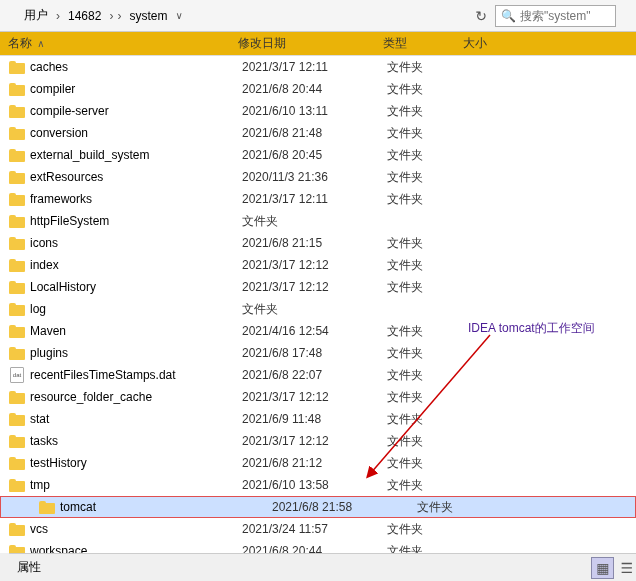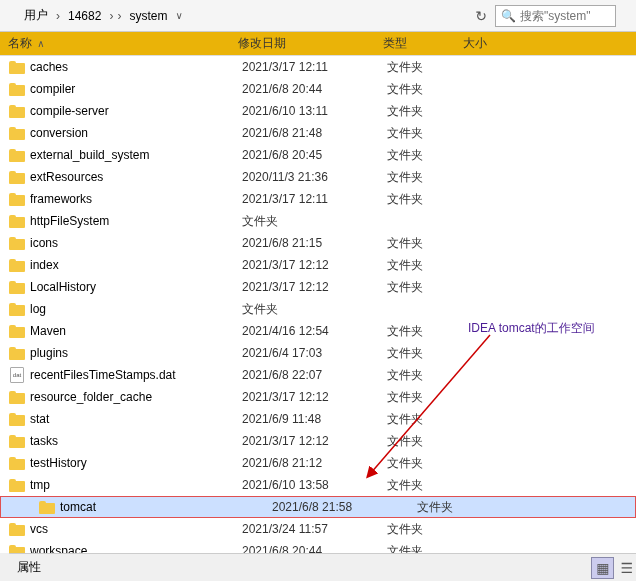--- a/index.html
+++ b/index.html
@@ -371,21 +371,21 @@
         <div class="file-name-cell">Maven</div>
         <div class="file-date-cell">2021/4/16 12:54</div>
         <div class="file-type-cell">文件夹</div>
         <div class="file-size-cell"></div>
       </div>
       <div class="file-row">
         <div class="file-icon">
           <div class="folder-icon"></div>
         </div>
         <div class="file-name-cell">plugins</div>
-        <div class="file-date-cell">2021/6/4 17:03</div>
+        <div class="file-date-cell">2021/6/8 17:48</div>
         <div class="file-type-cell">文件夹</div>
         <div class="file-size-cell"></div>
       </div>
       <div class="file-row">
         <div class="file-icon">
           <div class="file-icon-dat">dat</div>
         </div>
         <div class="file-name-cell">recentFilesTimeStamps.dat</div>
         <div class="file-date-cell">2021/6/8 22:07</div>
         <div class="file-type-cell">文件夹</div>

